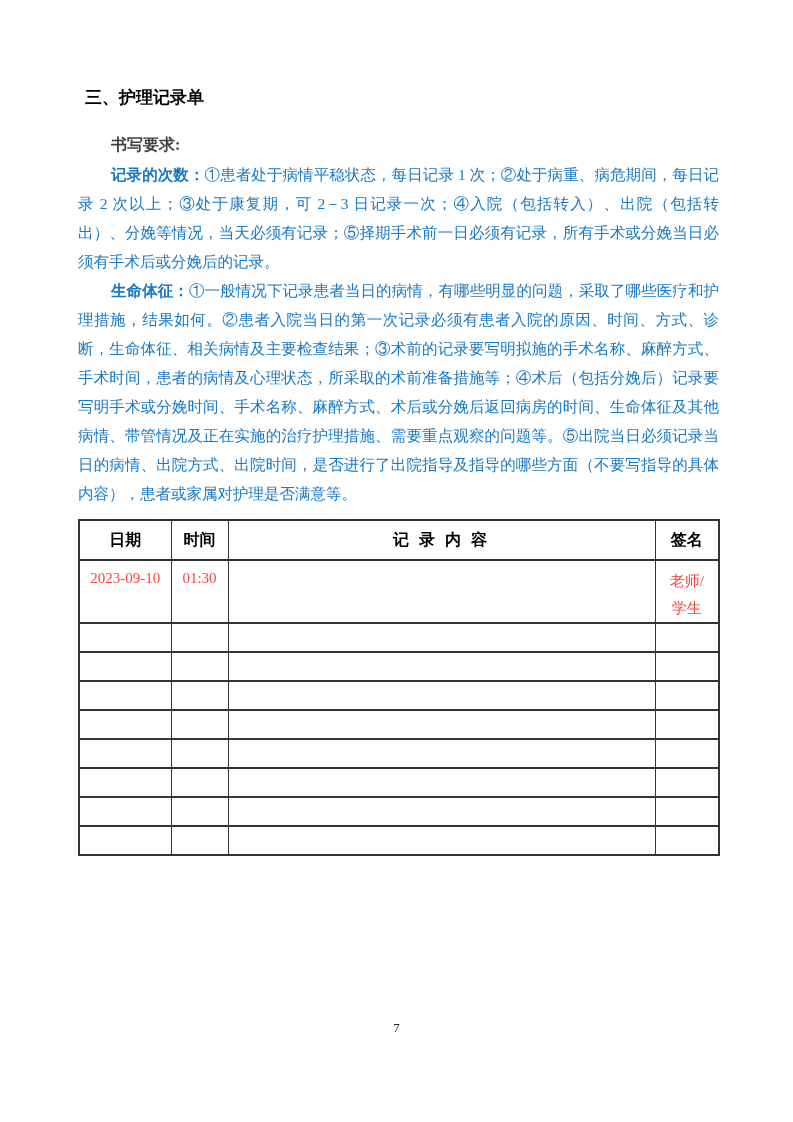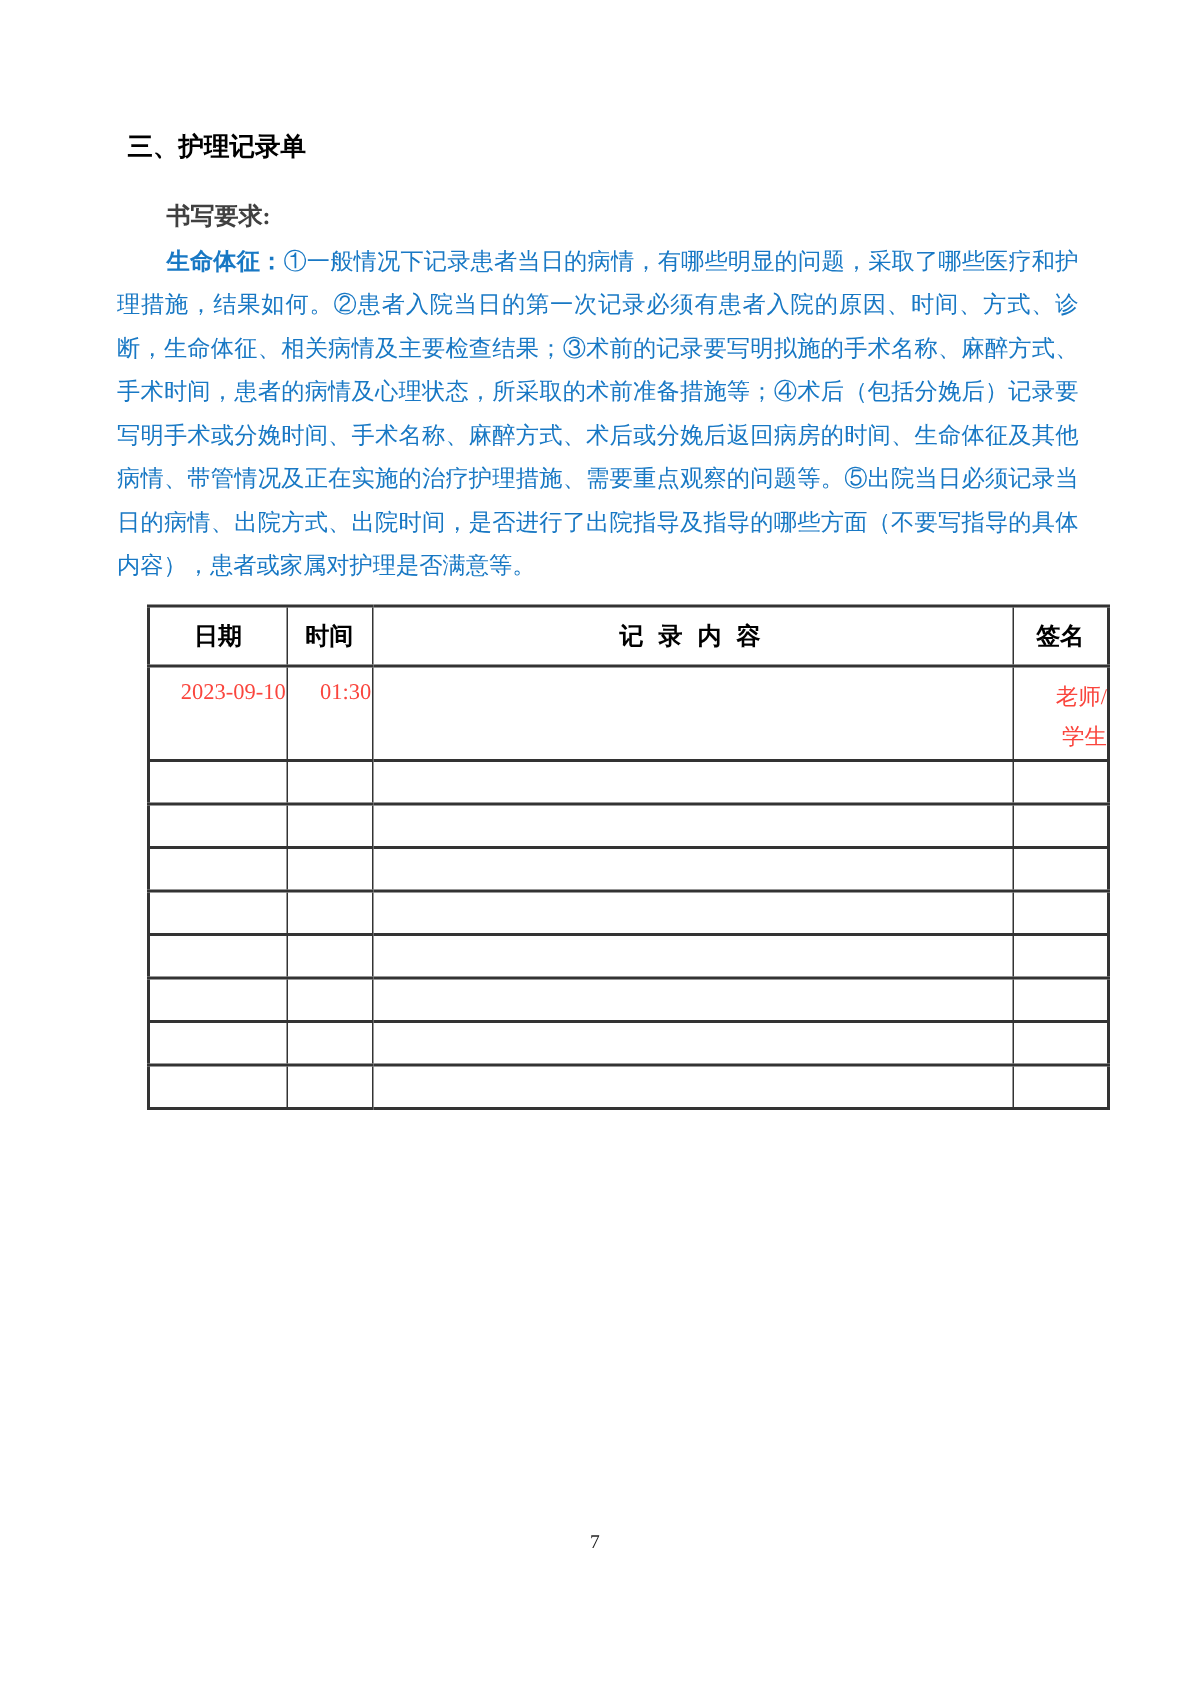--- a/index.html
+++ b/index.html
@@ -40,21 +40,20 @@
     text-align: justify;
     text-indent: 33px;
   }
   .para .lead { font-weight: bold; }
   table.record-table {
     margin-top: 11px;
     width: 640px;
     border-collapse: collapse;
     table-layout: fixed;
     border: 2px solid #333333;
-    margin-left: 20px;
   }
   .record-table col.c-date { width: 92px; }
   .record-table col.c-time { width: 57px; }
   .record-table col.c-content { width: 427px; }
   .record-table col.c-sign { width: 64px; }
   .record-table th, .record-table td {
     border-top: 2px solid #333333;
     border-bottom: 2px solid #333333;
     border-left: 1px solid #333333;
     border-right: 1px solid #333333;
@@ -65,21 +64,21 @@
     font-size: 16px;
     font-weight: bold;
     color: #000000;
     text-align: center;
     vertical-align: middle;
   }
   .record-table th.th-content { letter-spacing: 3px; }
   .record-table td {
     font-size: 15px;
     color: #fa453d;
-    text-align: right;
+    text-align: center;
     vertical-align: middle;
   }
   tr.r-first { height: 62px; }
   tr.r-first td {
     vertical-align: top;
     padding-top: 7px;
     line-height: 21px;
   }
   tr.r-first td .sign-line {
     display: block;
@@ -100,20 +99,21 @@
 </head>
 <body>
 
 <div class="page">
   <div class="content">
 
     <div class="doc-title">三、护理记录单</div>
 
     <div class="req-label">书写要求:</div>
 
+    <p class="para"><span class="lead">记录的次数：</span><span>①患者处于病情平稳状态，每日记录 1 次；②处于病重、病危期间，每日记录 2 次以上；③处于康复期，可 2－3 日记录一次；④入院（包括转入）、出院（包括转出）、分娩等情况，当天必须有记录；⑤择期手术前一日必须有记录，所有手术或分娩当日必须有手术后或分娩后的记录。</span></p>
 
     <p class="para"><span class="lead">生命体征：</span><span>①一般情况下记录患者当日的病情，有哪些明显的问题，采取了哪些医疗和护理措施，结果如何。②患者入院当日的第一次记录必须有患者入院的原因、时间、方式、诊断，生命体征、相关病情及主要检查结果；③术前的记录要写明拟施的手术名称、麻醉方式、手术时间，患者的病情及心理状态，所采取的术前准备措施等；④术后（包括分娩后）记录要写明手术或分娩时间、手术名称、麻醉方式、术后或分娩后返回病房的时间、生命体征及其他病情、带管情况及正在实施的治疗护理措施、需要重点观察的问题等。⑤出院当日必须记录当日的病情、出院方式、出院时间，是否进行了出院指导及指导的哪些方面（不要写指导的具体内容），患者或家属对护理是否满意等。</span></p>
 
     <table class="record-table">
       <colgroup>
         <col class="c-date">
           <col class="c-time">
           <col class="c-content">
           <col class="c-sign">
       </colgroup>

